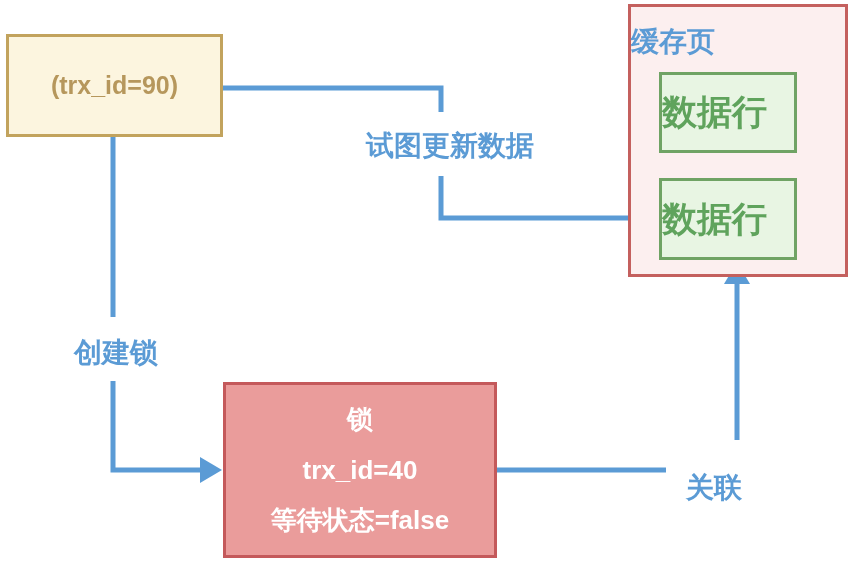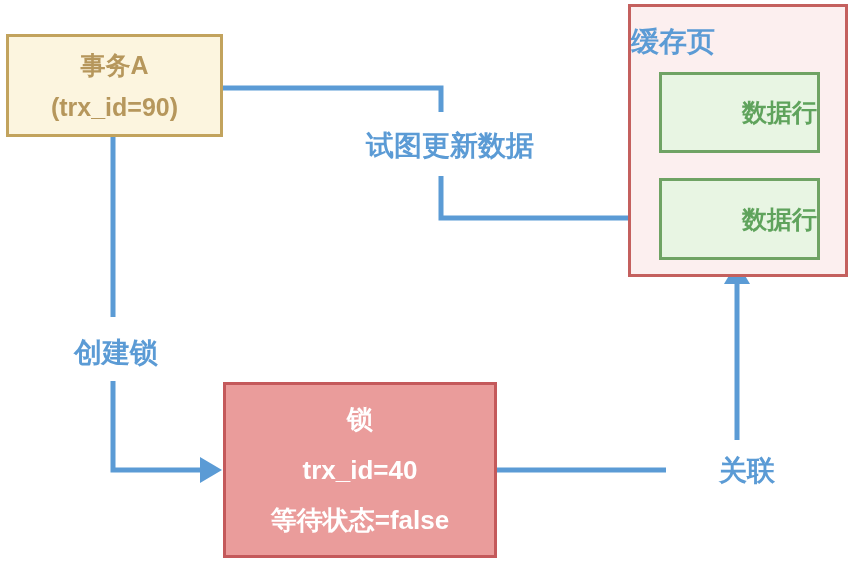--- a/index.html
+++ b/index.html
@@ -64,28 +64,28 @@
     border: 3px solid var(--pink_border);
     z-index: 1;
   }
   .buffer-title {
     padding-top: 16px;
     color: var(--blue);
     font-size: 28px;
   }
   .datarow {
     left: 28px;
-    width: 161px;
+    width: 138px;
     background: var(--green_fill);
     border: 3px solid var(--green_border);
     color: var(--green_text);
-    font-size: 25px;
+    font-size: 35px;
     display: flex;
     align-items: center;
-    justify-content: flex-end;
+    justify-content: flex-start;
     z-index: 3;
   }
   .row1 { top: 65px; height: 81px; }
   .row2 { top: 171px; height: 82px; }
 
   .lock {
     left: 223px; top: 382px;
     width: 274px; height: 176px;
     background: var(--salmon_fill);
     border: 3px solid var(--salmon_border);
@@ -101,21 +101,21 @@
   .edge-label {
     position: absolute;
     transform: translate(-50%, -50%);
     color: var(--blue);
     font-size: 28px;
     white-space: nowrap;
     z-index: 4;
   }
   .lbl-attempt  { left: 442px; top: 146px; margin-left: 8px; }
   .lbl-create   { left: 116px; top: 353px; }
-  .lbl-associate{ left: 714px; top: 471px; margin-left: 33px; }
+  .lbl-associate{ left: 714px; top: 488px; }
 </style>
 </head>
 <body>
 
 <div class="canvas">
 
   <svg class="edges" viewBox="0 0 857 566" aria-hidden="true">
 
     <polyline class="edge" points="223,88 441,88 441,112"></polyline>
     <polyline class="edge" points="441,176 441,218 636,218"></polyline>
@@ -124,21 +124,20 @@
     <line class="edge" x1="113" y1="137" x2="113" y2="317"></line>
     <polyline class="edge" points="113,381 113,470 200,470"></polyline>
     <polygon class="arrowhead" points="200,457 200,483 222,470"></polygon>
 
     <line class="edge" x1="497" y1="470" x2="666" y2="470"></line>
     <line class="edge" x1="737" y1="440" x2="737" y2="283"></line>
     <polygon class="arrowhead" points="724,284 750,284 737,262"></polygon>
   </svg>
 
   <div class="box transaction">
-    <div>事务A</div>
     <div>(trx_id=90)</div>
   </div>
 
   <div class="box buffer">
     <div class="buffer-title">缓存页</div>
     <div class="box datarow row1">
       <span>数据行</span>
     </div>
     <div class="box datarow row2">
       <span>数据行</span>

